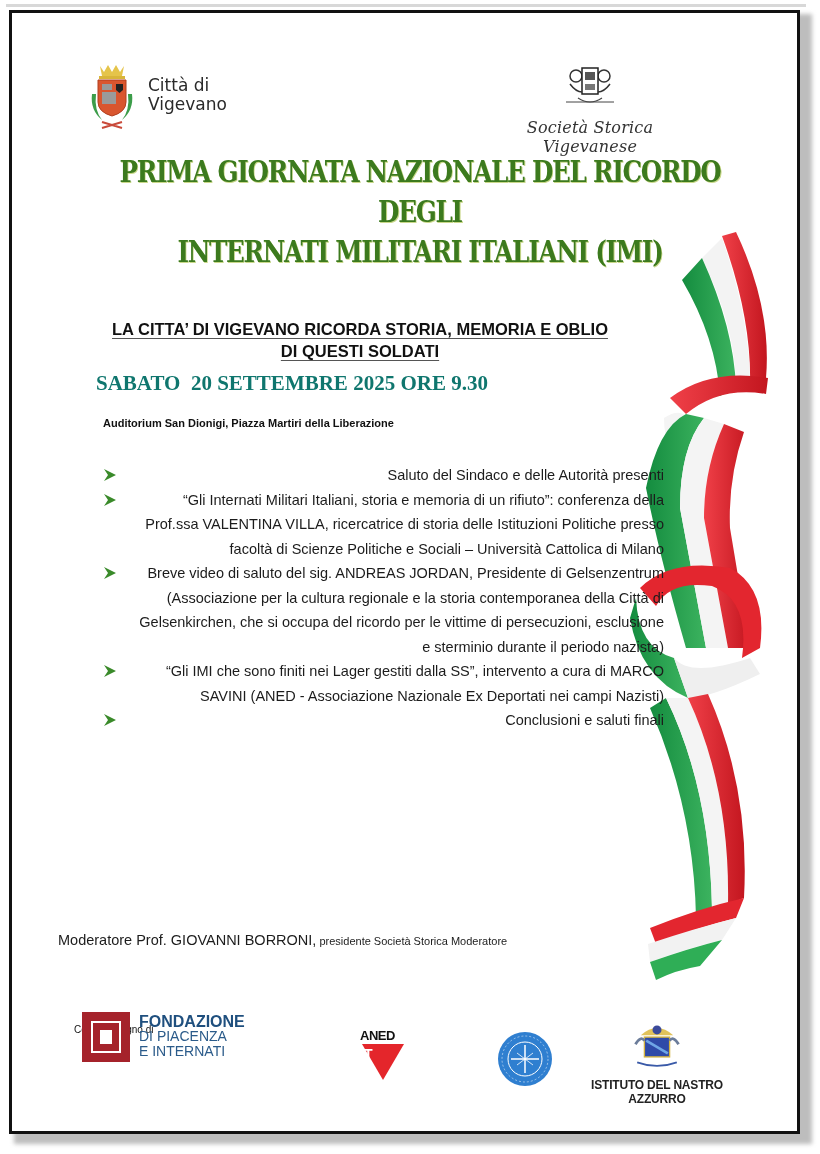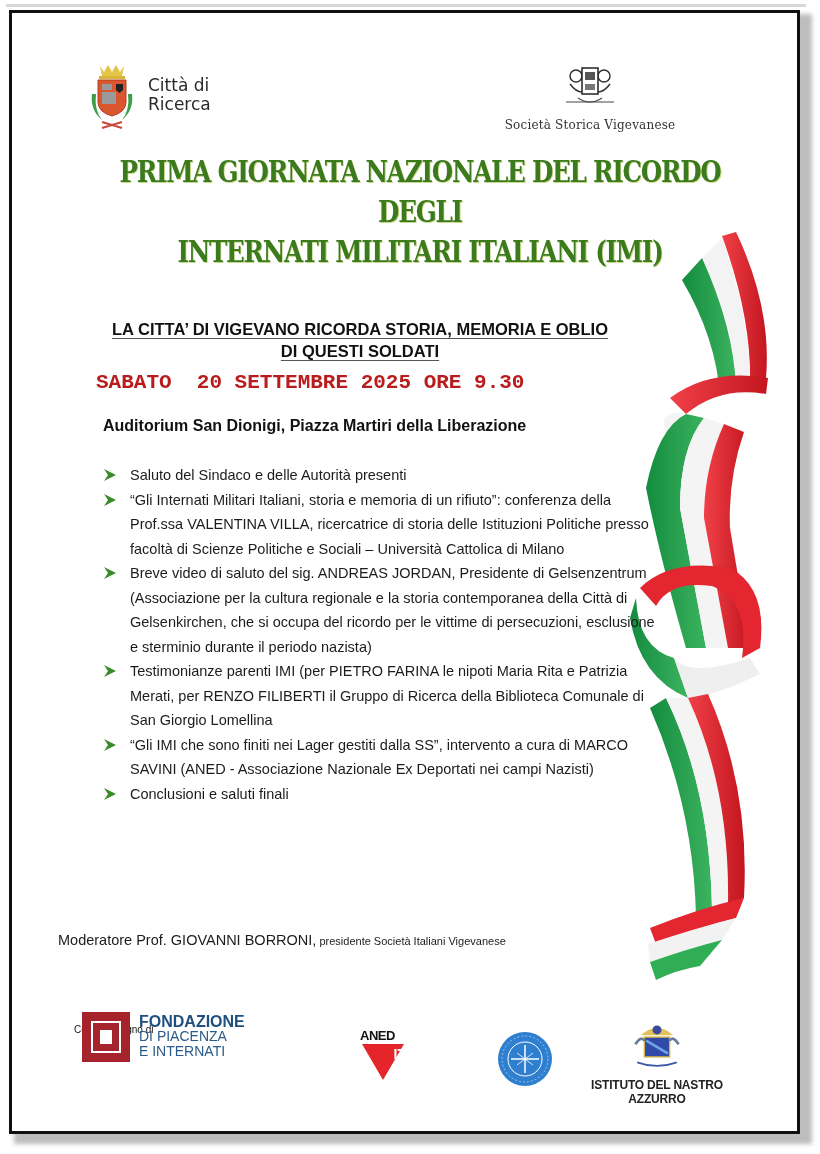--- a/index.html
+++ b/index.html
@@ -9,51 +9,51 @@
   .topline { position:absolute; left:6px; top:4px; width:800px; height:3px; background:#d8d8d8; }
 
   .abs { position:absolute; }
   
   .city-logo { left:88px; top:62px; width:160px; height:72px; }
   .crest { position:absolute; left:0; top:0; width:48px; height:70px; }
   .city-name { position:absolute; left:60px; top:14px; font-family:"DejaVu Sans", sans-serif; font-size:17px; line-height:19px; color:#2a2a2a; }
 
   
   .ssv { left:500px; top:62px; width:190px; height:80px; text-align:center; }
-  .ssv-text { position:absolute; left:0; top:56px; width:180px; text-align:center; font-family:"DejaVu Serif", serif; font-size:12px; color:#333; letter-spacing:0.2px; }
+  .ssv-text { position:absolute; left:0; top:56px; width:180px; text-align:center; font-family:"DejaVu Serif", serif; font-style:italic; font-size:16px; color:#333; letter-spacing:0.2px; }
 
   
   .title { left:40px; top:152px; width:760px; text-align:center; font-family:"DejaVu Serif", serif; font-weight:bold; font-size:30px; line-height:40px; color:#3c7a1e; letter-spacing:-1.5px; transform:scaleX(0.82); transform-origin:center top; text-shadow:1px 1px 0 #c9d88a; }
 
   .subtitle { left:50px; top:278px; width:620px; text-align:center; font-family:"Liberation Sans", sans-serif; font-weight:bold; font-size:16.5px; line-height:22px; color:#111;margin-top:40px; }
   .subtitle span { text-decoration:underline; text-decoration-color:#555; text-underline-offset:3px; }
 
-  .date { left:96px; top:371px; font-family:Liberation Mono, monospace; font-weight:bold; font-size:21px; color:#b91c1c; white-space:pre; }
-  .venue { left:103px; top:417px; font-family:"Liberation Sans", sans-serif; font-weight:bold; font-size:16px; color:#111; }
+  .date { left:96px; top:371px; font-family:Liberation Serif, serif; font-weight:bold; font-size:21px; color:#0f766e; white-space:pre; }
+  .venue { left:103px; top:417px; font-family:"Liberation Sans", sans-serif; font-weight:bold; font-size:11px; color:#111; }
 
   .program { left:104px; top:463px; width:560px; margin:0; padding:0; list-style:none; font-family:"Liberation Sans", sans-serif; font-size:14.5px; line-height:24.5px; color:#1c1c1c; }
-  .program li { position:relative; padding-left:26px; }
+  .program li { position:relative; padding-left:26px;text-align:right; }
   .program li .bullet { position:absolute; left:0; top:6px; width:12px; height:12px; }
 
   .moderator { left:58px; top:932px; font-family:"Liberation Sans", sans-serif; font-size:14.5px; color:#1c1c1c; white-space:nowrap; }
   .moderator .small { font-size:11px; }
 
   .sostegno { left:74px; top:1024px; font-family:"Liberation Sans", sans-serif; font-size:10px; color:#111; }
   .fond { left:82px; top:1012px; width:190px; height:52px; }
   .fond-mark { position:absolute; left:0; top:0; width:48px; height:50px; background:#a5232b; }
   .fond-mark .inner { position:absolute; left:9px; top:9px; width:30px; height:32px; border:2px solid #fff; box-sizing:border-box; }
   .fond-mark .inner2 { position:absolute; left:7px; top:7px; width:12px; height:14px; background:#fff; }
   .fond-text { position:absolute; left:57px; top:2px; font-family:"Liberation Sans", sans-serif; color:#2b5b8a; line-height:15px; }
   .fond-text .big { font-weight:bold; font-size:16px; color:#1f4f7e; }
   .fond-text .sm { font-size:14px; }
 
   .aned { left:360px; top:1028px; width:46px; height:56px; }
   .aned-label { position:absolute; left:0; top:0; width:46px; font-family:"Liberation Sans", sans-serif; font-weight:bold; font-size:13px; color:#111; letter-spacing:-0.5px; }
   .aned-tri { position:absolute; left:2px; top:16px; width:0; height:0; border-left:21px solid transparent; border-right:21px solid transparent; border-top:36px solid #e4262b; }
-  .aned-it { position:absolute; left:0; top:18px; width:46px; text-align:right; font-family:"Liberation Sans", sans-serif; font-weight:bold; font-size:14px; color:#fff; }
+  .aned-it { position:absolute; left:0; top:18px; width:46px; text-align:left; font-family:"Liberation Sans", sans-serif; font-weight:bold; font-size:14px; color:#fff; }
 
   .anei { left:497px; top:1031px; width:56px; height:56px; }
   .nastro { left:582px; top:1022px; width:150px; height:70px; }
   .nastro-label { position:absolute; left:0; top:56px; width:150px; text-align:center; font-family:"Liberation Sans", sans-serif; font-size:12px; color:#222; letter-spacing:-0.2px;font-weight:bold; }
 
   .ribbon { left:600px; top:228px; width:200px; height:770px; }
 </style>
 </head>
 <body>
 
@@ -68,21 +68,21 @@
     <path d="M10 18 h28 v22 q0 10 -14 14 q-14 -4 -14 -14z" fill="#d9562f" stroke="#b23f1f" stroke-width="1"></path>
     <rect x="14" y="22" width="10" height="6" fill="#999"></rect>
     <rect x="14" y="30" width="14" height="12" fill="#9a9a9a"></rect>
     <path d="M28 22 h7 v6 l-3.5 3 l-3.5 -3z" fill="#222"></path>
     <path d="M4 32 q-2 16 10 26 q-8 -10 -6 -26z" fill="#3c9d4a"></path>
     <path d="M44 32 q2 16 -10 26 q8 -10 6 -26z" fill="#3c9d4a"></path>
     <path d="M14 60 l20 6 M34 60 l-20 6" stroke="#c94a3a" stroke-width="2"></path>
   </svg>
   <div class="city-name">
     <div>Città di</div>
-    <div>Ricerca</div>
+    <div>Vigevano</div>
   </div>
 </div>
 
 <div class="abs ssv">
   <svg width="60" height="50" viewBox="0 0 60 50" style="position:absolute;left:60px;top:0;">
     <circle cx="16" cy="14" r="6" fill="none" stroke="#333" stroke-width="1.5"></circle>
     <circle cx="44" cy="14" r="6" fill="none" stroke="#333" stroke-width="1.5"></circle>
     <rect x="22" y="6" width="16" height="26" fill="#fff" stroke="#222" stroke-width="1.5"></rect>
     <rect x="25" y="10" width="10" height="8" fill="#555"></rect>
     <rect x="25" y="22" width="10" height="6" fill="#777"></rect>
@@ -158,38 +158,32 @@
   <li>
     <svg class="bullet" viewBox="0 0 12 12">
         <path d="M0 0 L12 6 L0 12 L4 6z" fill="#3a8a2a"></path>
       </svg>
     <span>Breve video di saluto del sig. ANDREAS JORDAN, Presidente di Gelsenzentrum (Associazione per la cultura regionale e la storia contemporanea della Città di Gelsenkirchen, che si occupa del ricordo per le vittime di persecuzioni, esclusione e sterminio durante il periodo nazista)</span>
   </li>
   <li>
     <svg class="bullet" viewBox="0 0 12 12">
         <path d="M0 0 L12 6 L0 12 L4 6z" fill="#3a8a2a"></path>
       </svg>
-    <span>Testimonianze parenti IMI (per PIETRO FARINA le nipoti Maria Rita e Patrizia Merati, per RENZO FILIBERTI il Gruppo di Ricerca della Biblioteca Comunale di San Giorgio Lomellina</span>
-  </li>
-  <li>
-    <svg class="bullet" viewBox="0 0 12 12">
-        <path d="M0 0 L12 6 L0 12 L4 6z" fill="#3a8a2a"></path>
-      </svg>
     <span>“Gli IMI che sono finiti nei Lager gestiti dalla SS”, intervento a cura di MARCO SAVINI (ANED - Associazione Nazionale Ex Deportati nei campi Nazisti)</span>
   </li>
   <li>
     <svg class="bullet" viewBox="0 0 12 12">
         <path d="M0 0 L12 6 L0 12 L4 6z" fill="#3a8a2a"></path>
       </svg>
     <span>Conclusioni e saluti finali</span>
   </li>
 </ul>
 
 <div class="abs moderator">
-  <span>Moderatore Prof. GIOVANNI BORRONI,</span><span class="small"> presidente Società Italiani Vigevanese</span>
+  <span>Moderatore Prof. GIOVANNI BORRONI,</span><span class="small"> presidente Società Storica Moderatore</span>
 </div>
 
 <div class="abs sostegno">Con il sostegno di</div>
 
 <div class="abs fond">
   <div class="fond-mark">
     <div class="inner">
         <div class="inner2"></div>
       </div>
   </div>

